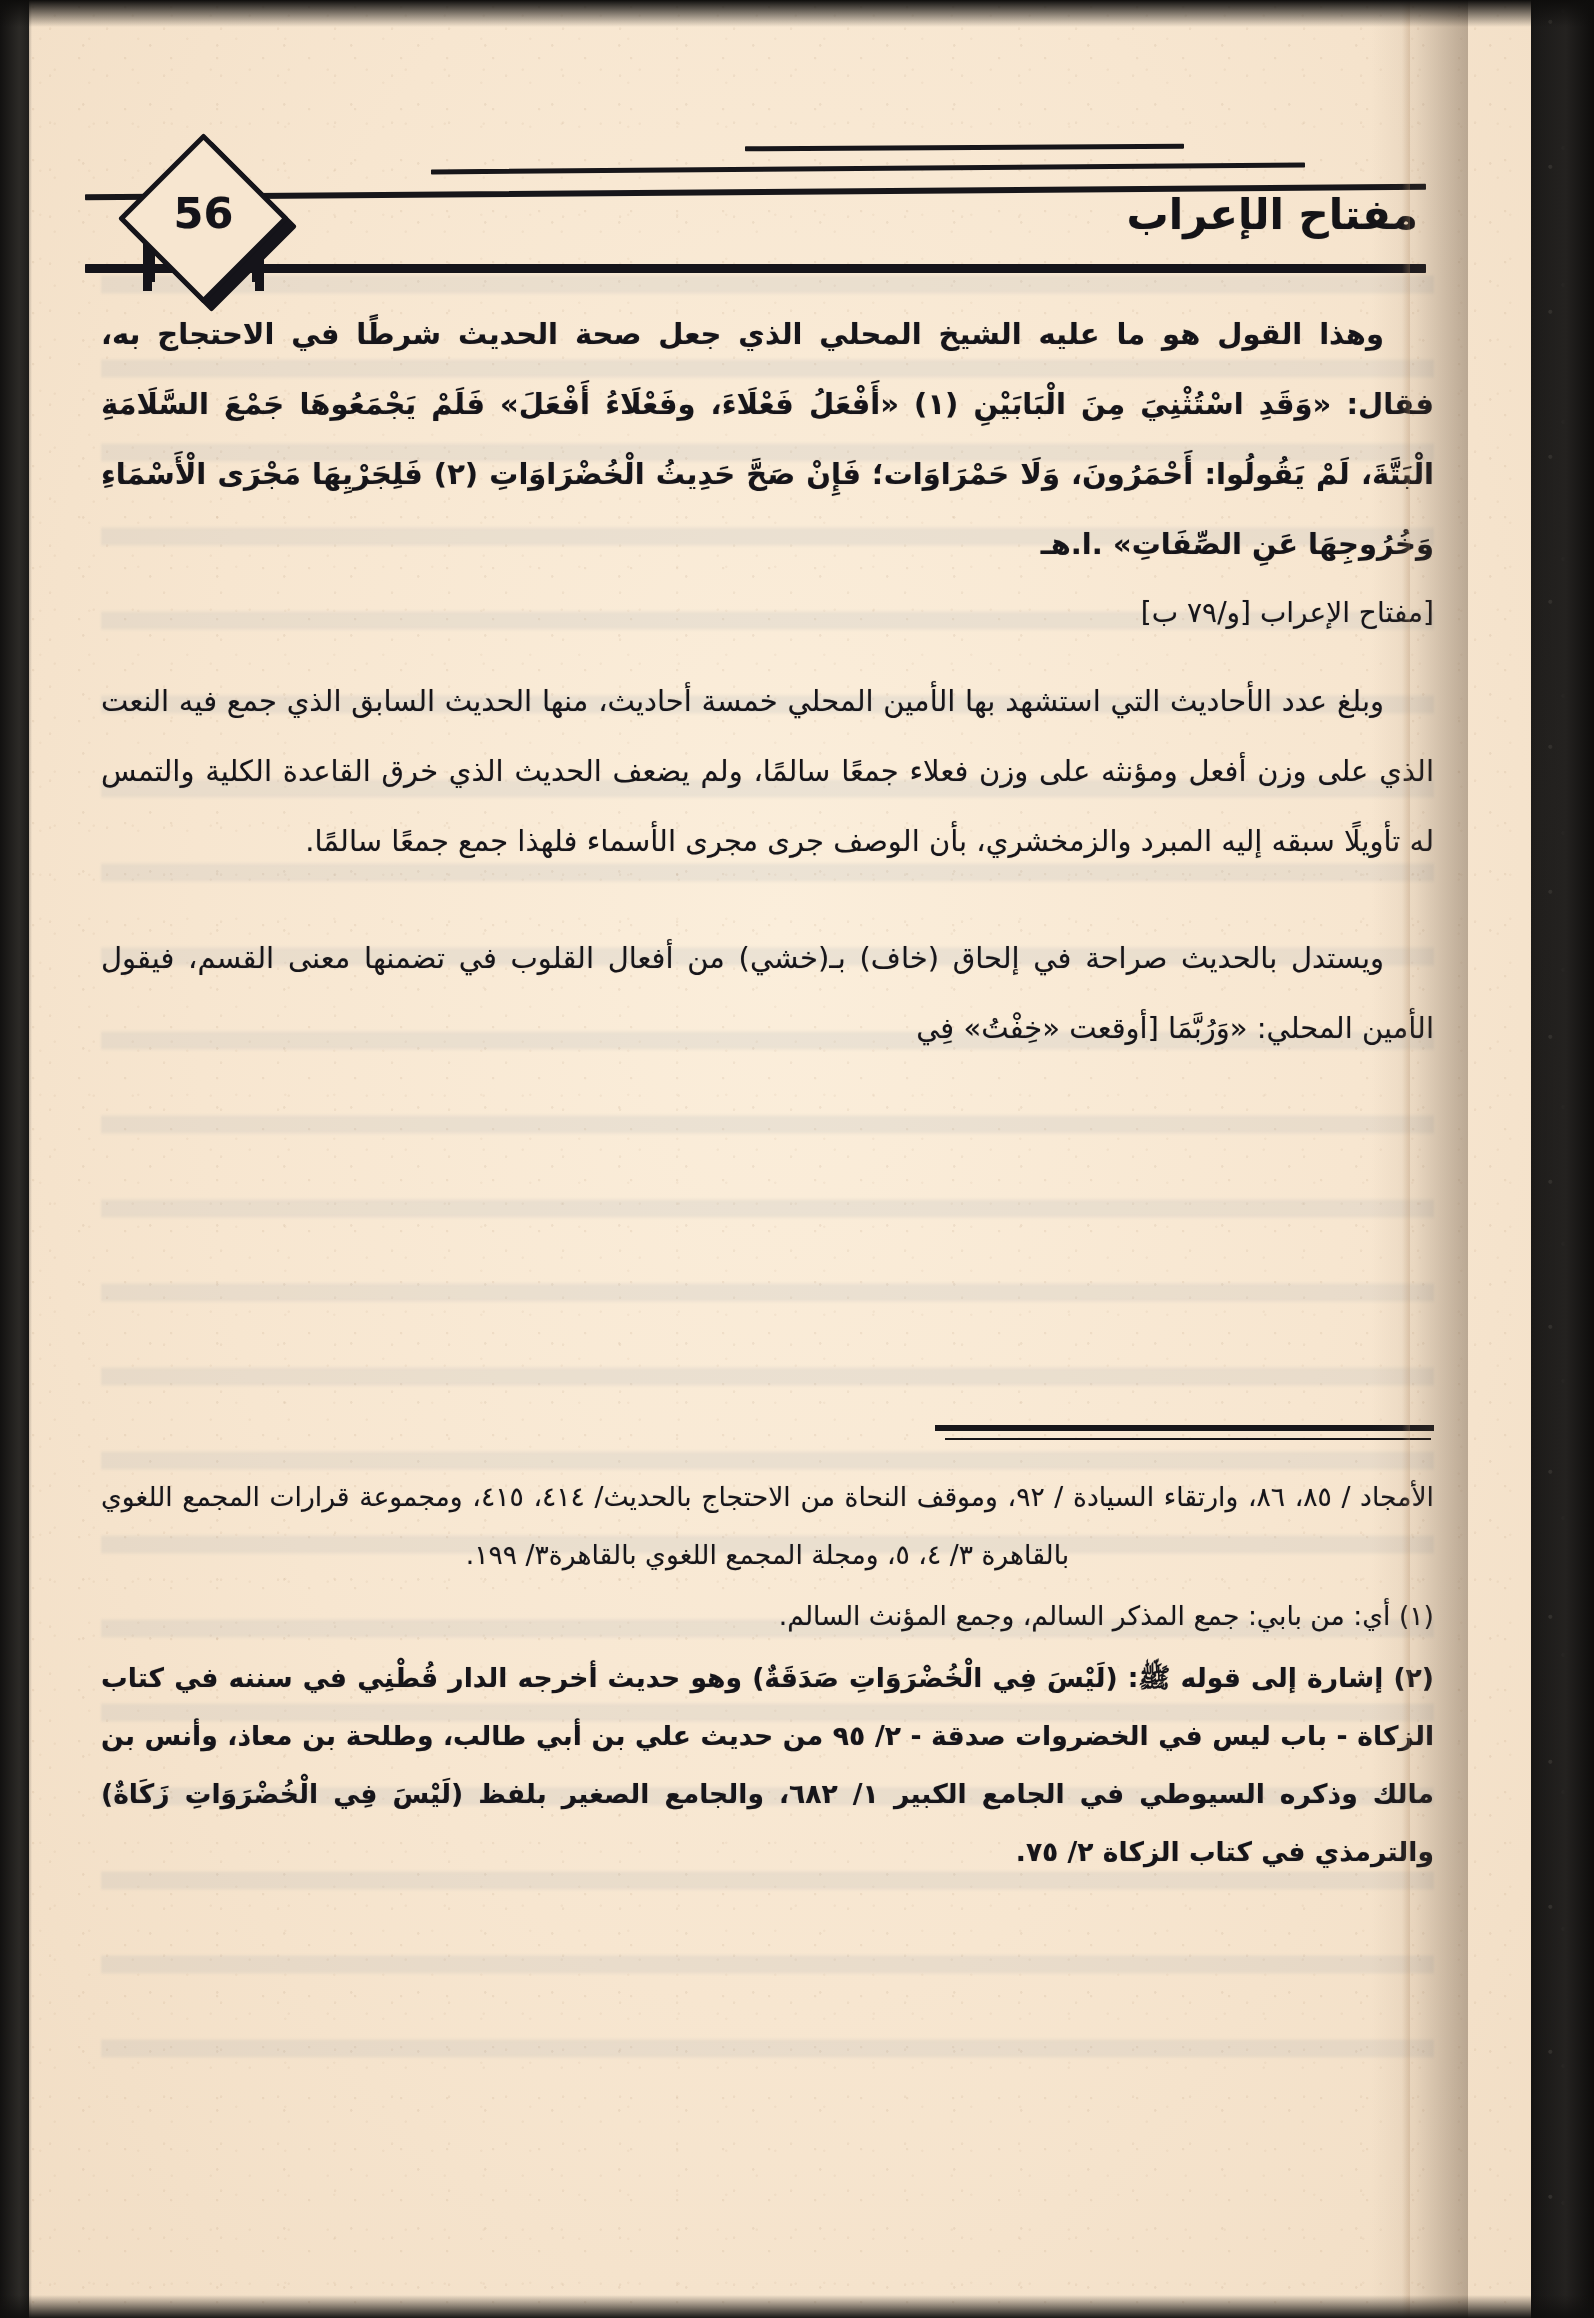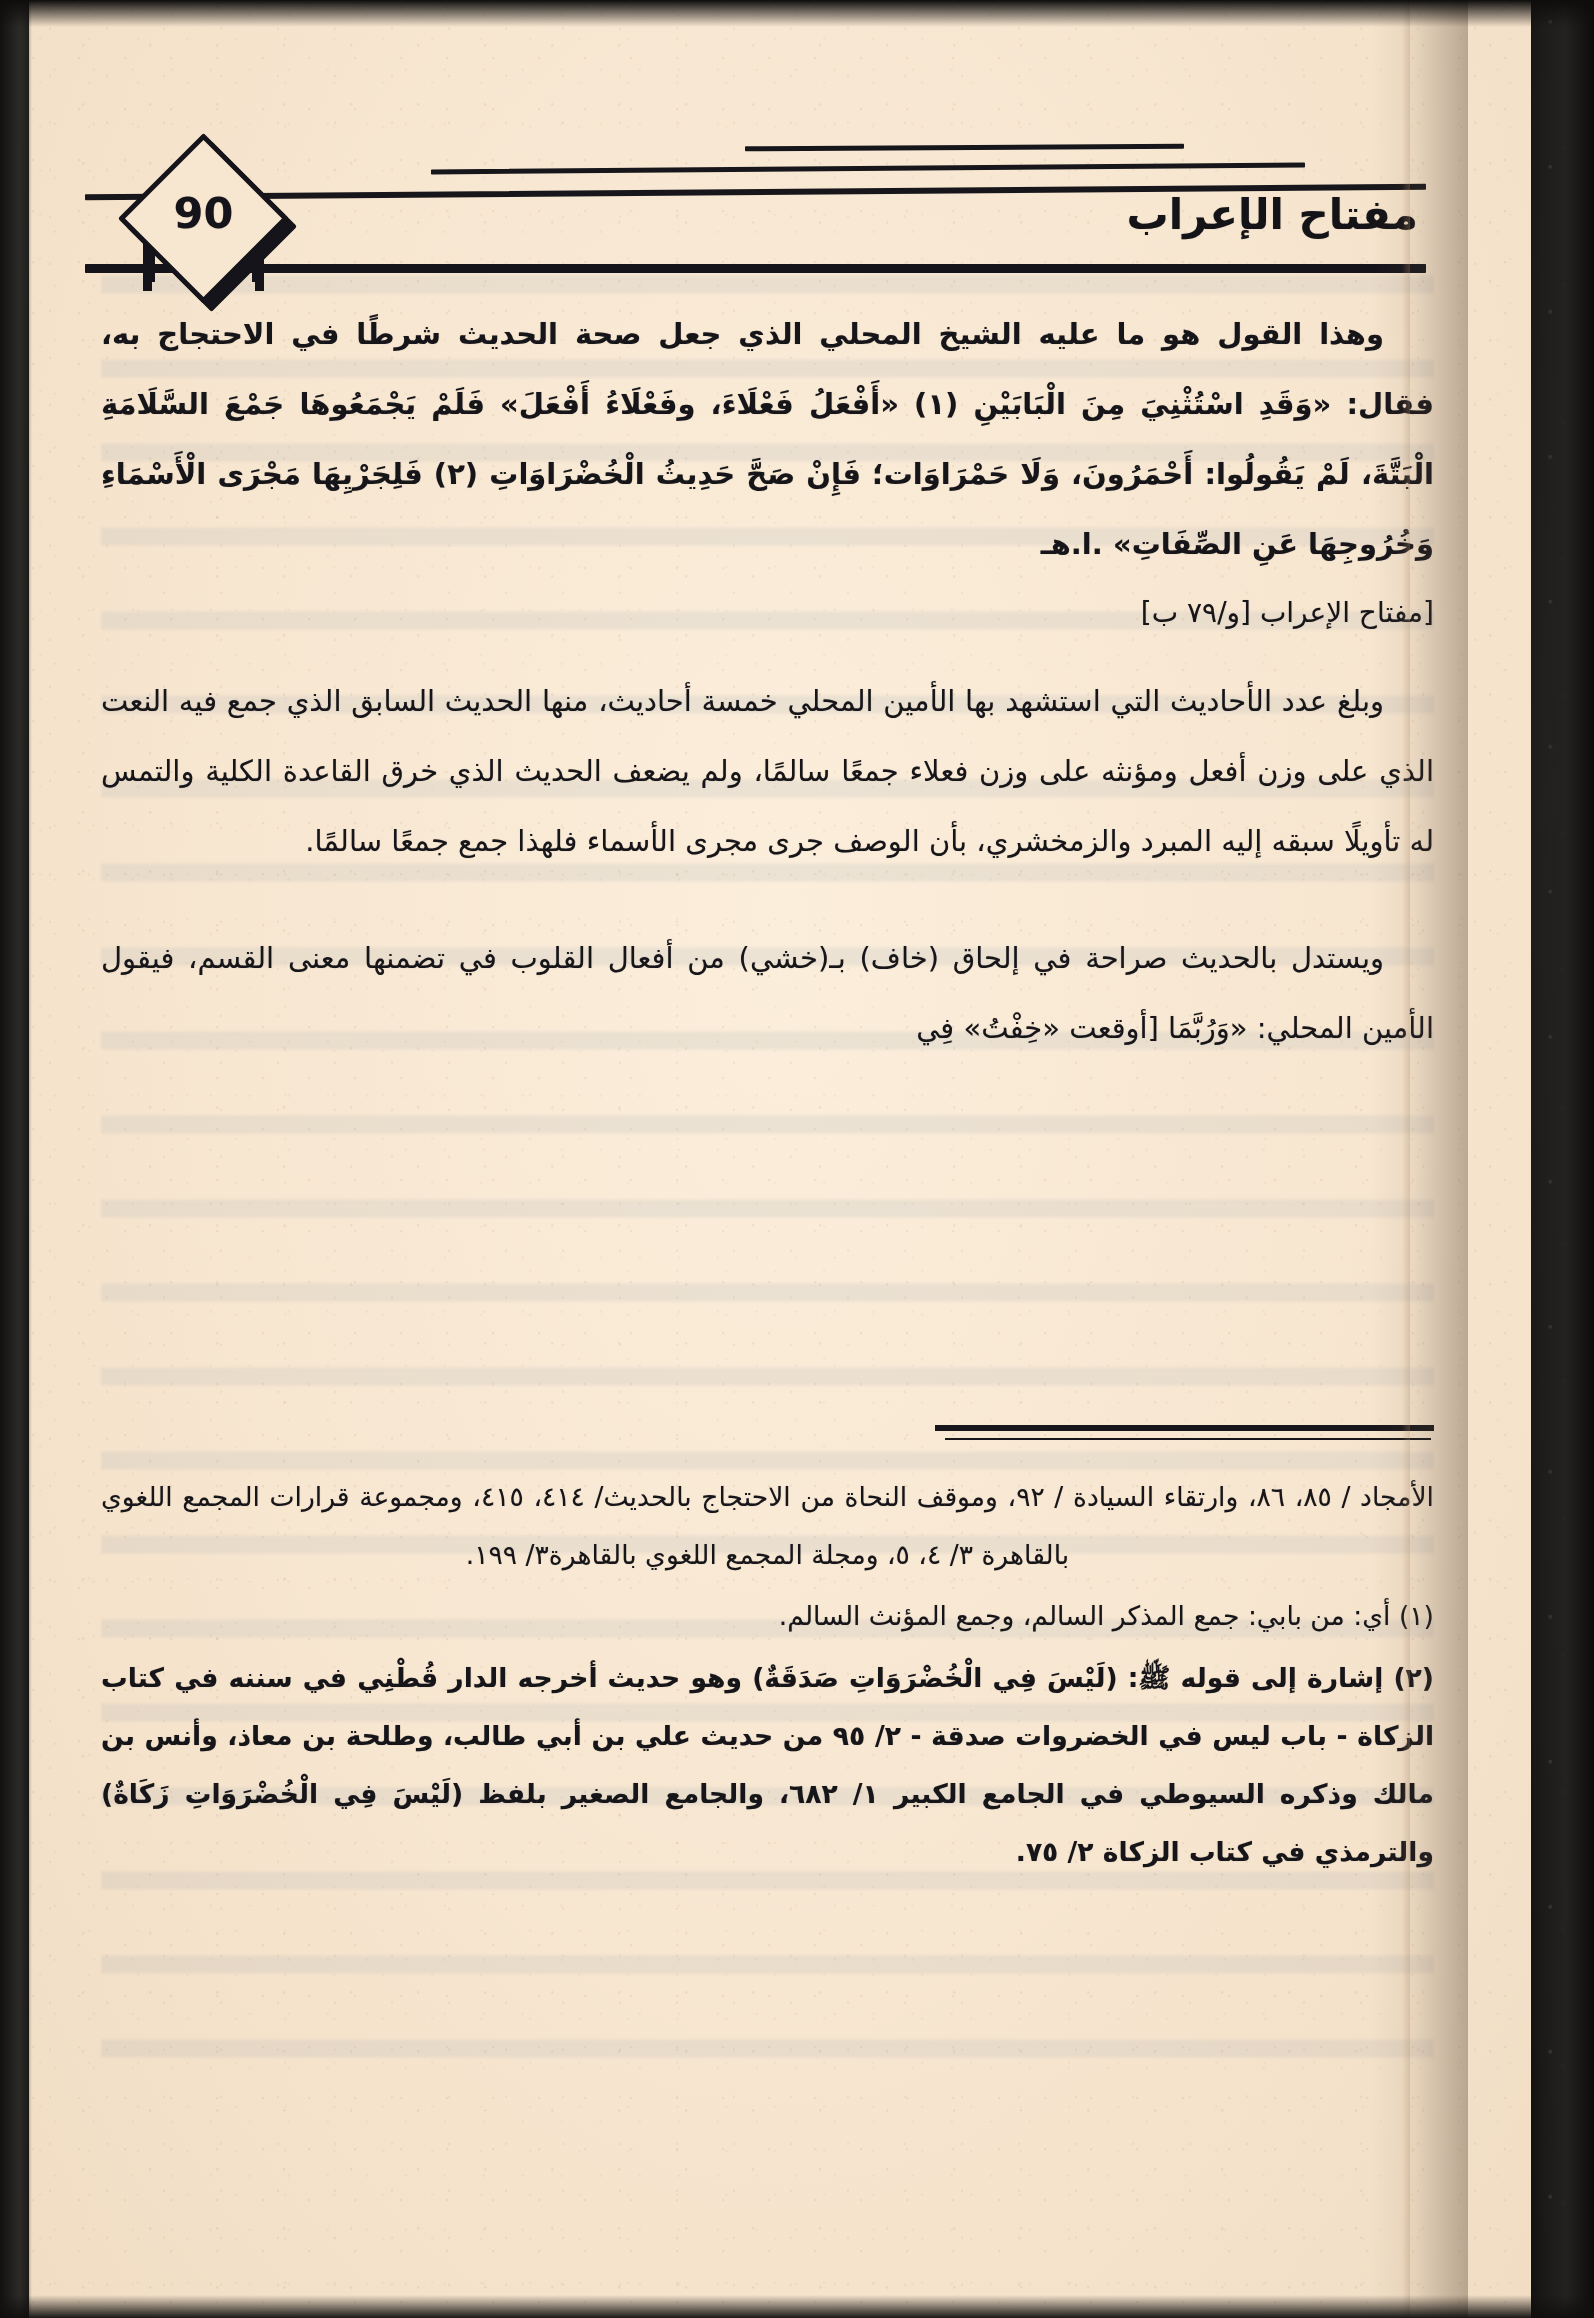--- a/index.html
+++ b/index.html
@@ -331,21 +331,21 @@
         <div class="rule base"></div>
 
         <div class="title-ar">مفتاح الإعراب</div>
 
         <div class="pagenum-wrap">
           <div class="diamond-shadow"></div>
           <div class="plinth-l"></div>
           <div class="plinth-r"></div>
           <div class="plinth-inner"></div>
           <div class="diamond"></div>
-          <div class="pagenum">90</div>
+          <div class="pagenum">56</div>
         </div>
       </div>
 
       <div class="body-col">
 
         <p class="para vocalized para-indent">وهذا القول هو ما عليه الشيخ المحلي الذي جعل صحة الحديث شرطًا في الاحتجاج به، فقال: «وَقَدِ اسْتُثْنِيَ مِنَ الْبَابَيْنِ (١) «أَفْعَلُ فَعْلَاءَ، وفَعْلَاءُ أَفْعَلَ» فَلَمْ يَجْمَعُوهَا جَمْعَ السَّلَامَةِ الْبَتَّةَ، لَمْ يَقُولُوا: أَحْمَرُونَ، وَلَا حَمْرَاوَات؛ فَإِنْ صَحَّ حَدِيثُ الْخُضْرَاوَاتِ (٢) فَلِجَرْيِهَا مَجْرَى الْأَسْمَاءِ وَخُرُوجِهَا عَنِ الصِّفَاتِ» .ا.هـ</p>
 
         <div class="src-line">[مفتاح الإعراب [و/٧٩ ب]</div>
 
         <div class="gap-sm"></div>

